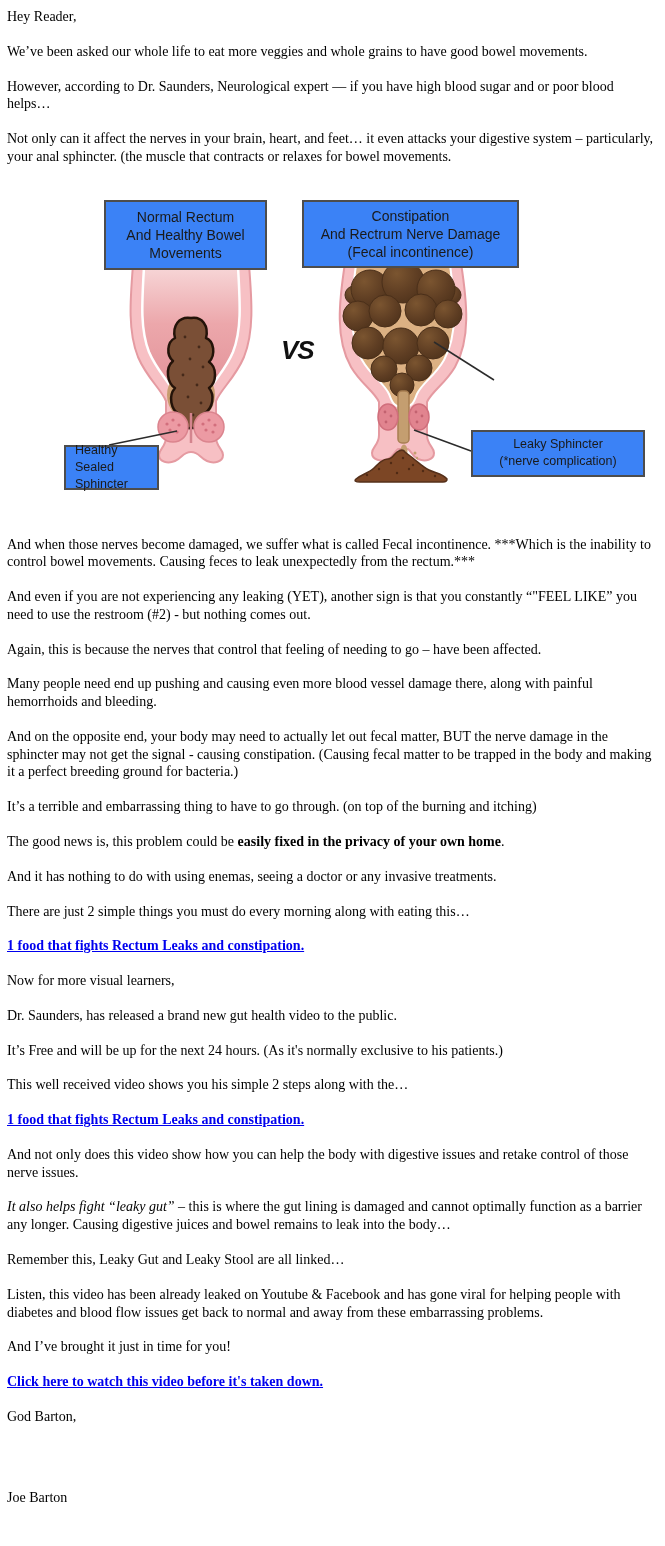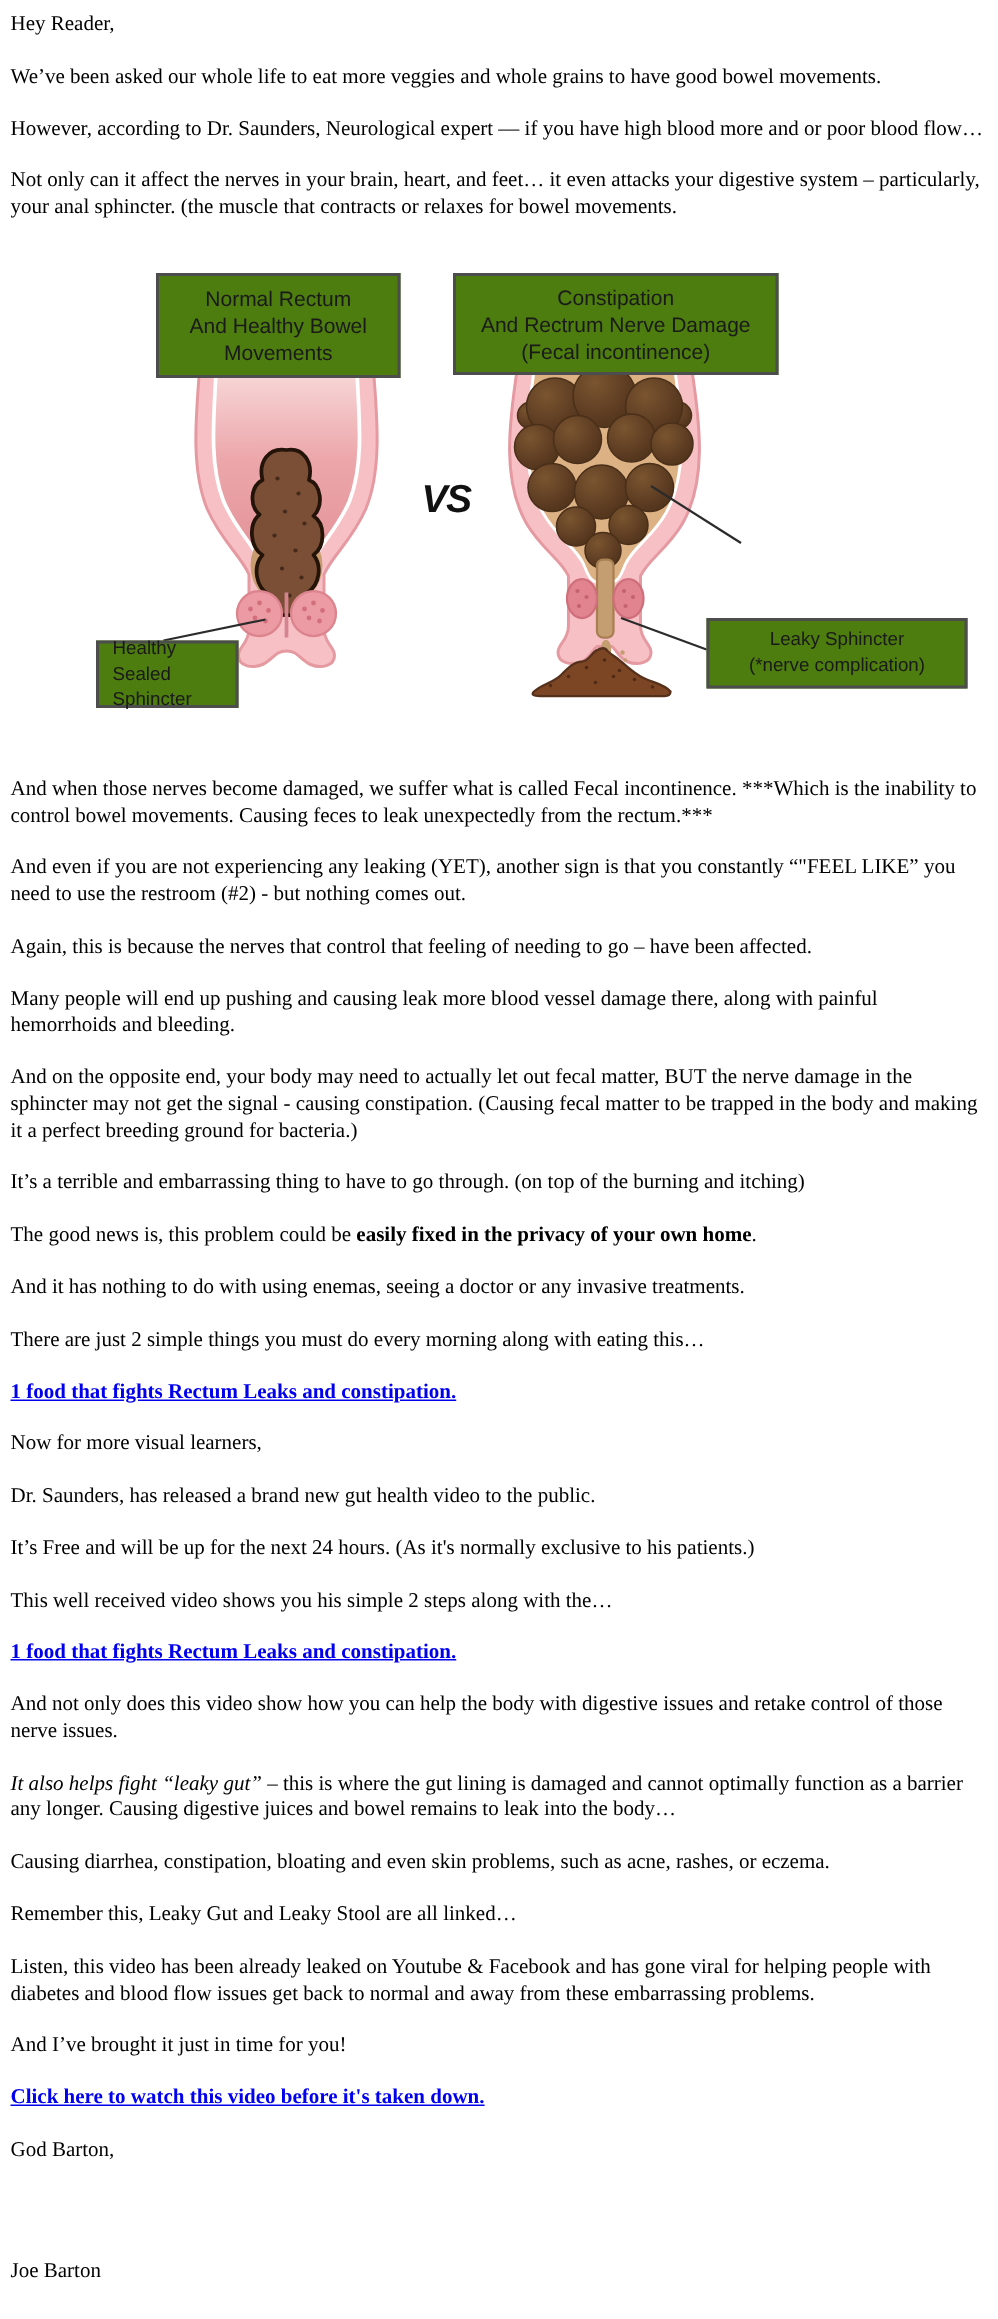--- a/index.html
+++ b/index.html
@@ -25,21 +25,21 @@
   .illustration{
     position:relative;
     width:651px;
     height:322px;
     margin:31px 0 17px 0;
     padding:0;
   }
   .illustration svg{position:absolute;left:0;top:0;}
   .fig-box{
     position:absolute;
-    background:#4d7c0f;
+    background:#3b82f6;
     border:2px solid #4d4d4d;
     font-family:"Liberation Sans", sans-serif;
     color:#1a1a1a;
     white-space:pre-line;
     display:flex;
     flex-direction:column;
     justify-content:center;
     box-sizing:border-box;
   }
   .title-box{
@@ -67,21 +67,21 @@
   .sig-spacer{height:46px;}
   .sig{margin:0;}
 </style>
 </head>
 <body>
 
 <main class="email">
 
   <p class="para">Hey Reader,</p>
   <p class="para">We’ve been asked our whole life to eat more veggies and whole grains to have good bowel movements.</p>
-  <p class="para">However, according to Dr. Saunders, Neurological expert — if you have high blood more and or poor blood flow…</p>
+  <p class="para">However, according to Dr. Saunders, Neurological expert — if you have high blood sugar and or poor blood helps…</p>
   <p class="para">Not only can it affect the nerves in your brain, heart, and feet… it even attacks your digestive system – particularly, your anal sphincter. (the muscle that contracts or relaxes for bowel movements.</p>
 
   <figure class="illustration">
     <svg width="651" height="322" viewBox="0 0 651 322" aria-hidden="true">
       <defs>
         <linearGradient id="innerL" x1="0" y1="0" x2="0" y2="1">
           <stop offset="0" stop-color="#f7d6d7"></stop>
           <stop offset="0.4" stop-color="#eca7ab"></stop>
           <stop offset="1" stop-color="#e08d94"></stop>
         </linearGradient>
@@ -225,35 +225,34 @@
     <div class="vs-label">VS</div>
     <div class="fig-box small-box box-sealed">Healthy Sealed
 Sphincter</div>
     <div class="fig-box small-box box-leaky">Leaky Sphincter
 (*nerve complication)</div>
   </figure>
 
   <p class="para">And when those nerves become damaged, we suffer what is called Fecal incontinence. ***Which is the inability to control bowel movements. Causing feces to leak unexpectedly from the rectum.***</p>
   <p class="para">And even if you are not experiencing any leaking (YET), another sign is that you constantly “"FEEL LIKE” you need to use the restroom (#2) - but nothing comes out.</p>
   <p class="para">Again, this is because the nerves that control that feeling of needing to go – have been affected.</p>
-  <p class="para">Many people will end up pushing and causing leak more blood vessel damage there, along with painful hemorrhoids and bleeding.</p>
+  <p class="para">Many people need end up pushing and causing even more blood vessel damage there, along with painful hemorrhoids and bleeding.</p>
   <p class="para">And on the opposite end, your body may need to actually let out fecal matter, BUT the nerve damage in the sphincter may not get the signal - causing constipation. (Causing fecal matter to be trapped in the body and making it a perfect breeding ground for bacteria.)</p>
   <p class="para">It’s a terrible and embarrassing thing to have to go through. (on top of the burning and itching)</p>
   <p class="para"><span>The good news is, this problem could be </span><strong>easily fixed in the privacy of your own home</strong><span>.</span></p>
   <p class="para">And it has nothing to do with using enemas, seeing a doctor or any invasive treatments.</p>
   <p class="para">There are just 2 simple things you must do every morning along with eating this…</p>
   <p class="para"><a href="#" class="cta-link">1 food that fights Rectum Leaks and constipation.</a></p>
   <p class="para">Now for more visual learners,</p>
   <p class="para">Dr. Saunders, has released a brand new gut health video to the public.</p>
   <p class="para">It’s Free and will be up for the next 24 hours. (As it's normally exclusive to his patients.)</p>
   <p class="para">This well received video shows you his simple 2 steps along with the…</p>
   <p class="para"><a href="#" class="cta-link">1 food that fights Rectum Leaks and constipation.</a></p>
   <p class="para">And not only does this video show how you can help the body with digestive issues and retake control of those nerve issues.</p>
   <p class="para"><em>It also helps fight “leaky gut”</em><span> – this is where the gut lining is damaged and cannot optimally function as a barrier any longer. Causing digestive juices and bowel remains to leak into the body…</span></p>
-  <p class="para">Causing diarrhea, constipation, bloating and even skin problems, such as acne, rashes, or eczema.</p>
   <p class="para">Remember this, Leaky Gut and Leaky Stool are all linked…</p>
   <p class="para">Listen, this video has been already leaked on Youtube &amp; Facebook and has gone viral for helping people with diabetes and blood flow issues get back to normal and away from these embarrassing problems.</p>
   <p class="para">And I’ve brought it just in time for you!</p>
   <p class="para"><a href="#" class="cta-link">Click here to watch this video before it's taken down.</a></p>
   <p class="para">God Barton,</p>
 
   <div class="sig-spacer"></div>
   <p class="sig">Joe Barton</p>
 
 </main>

